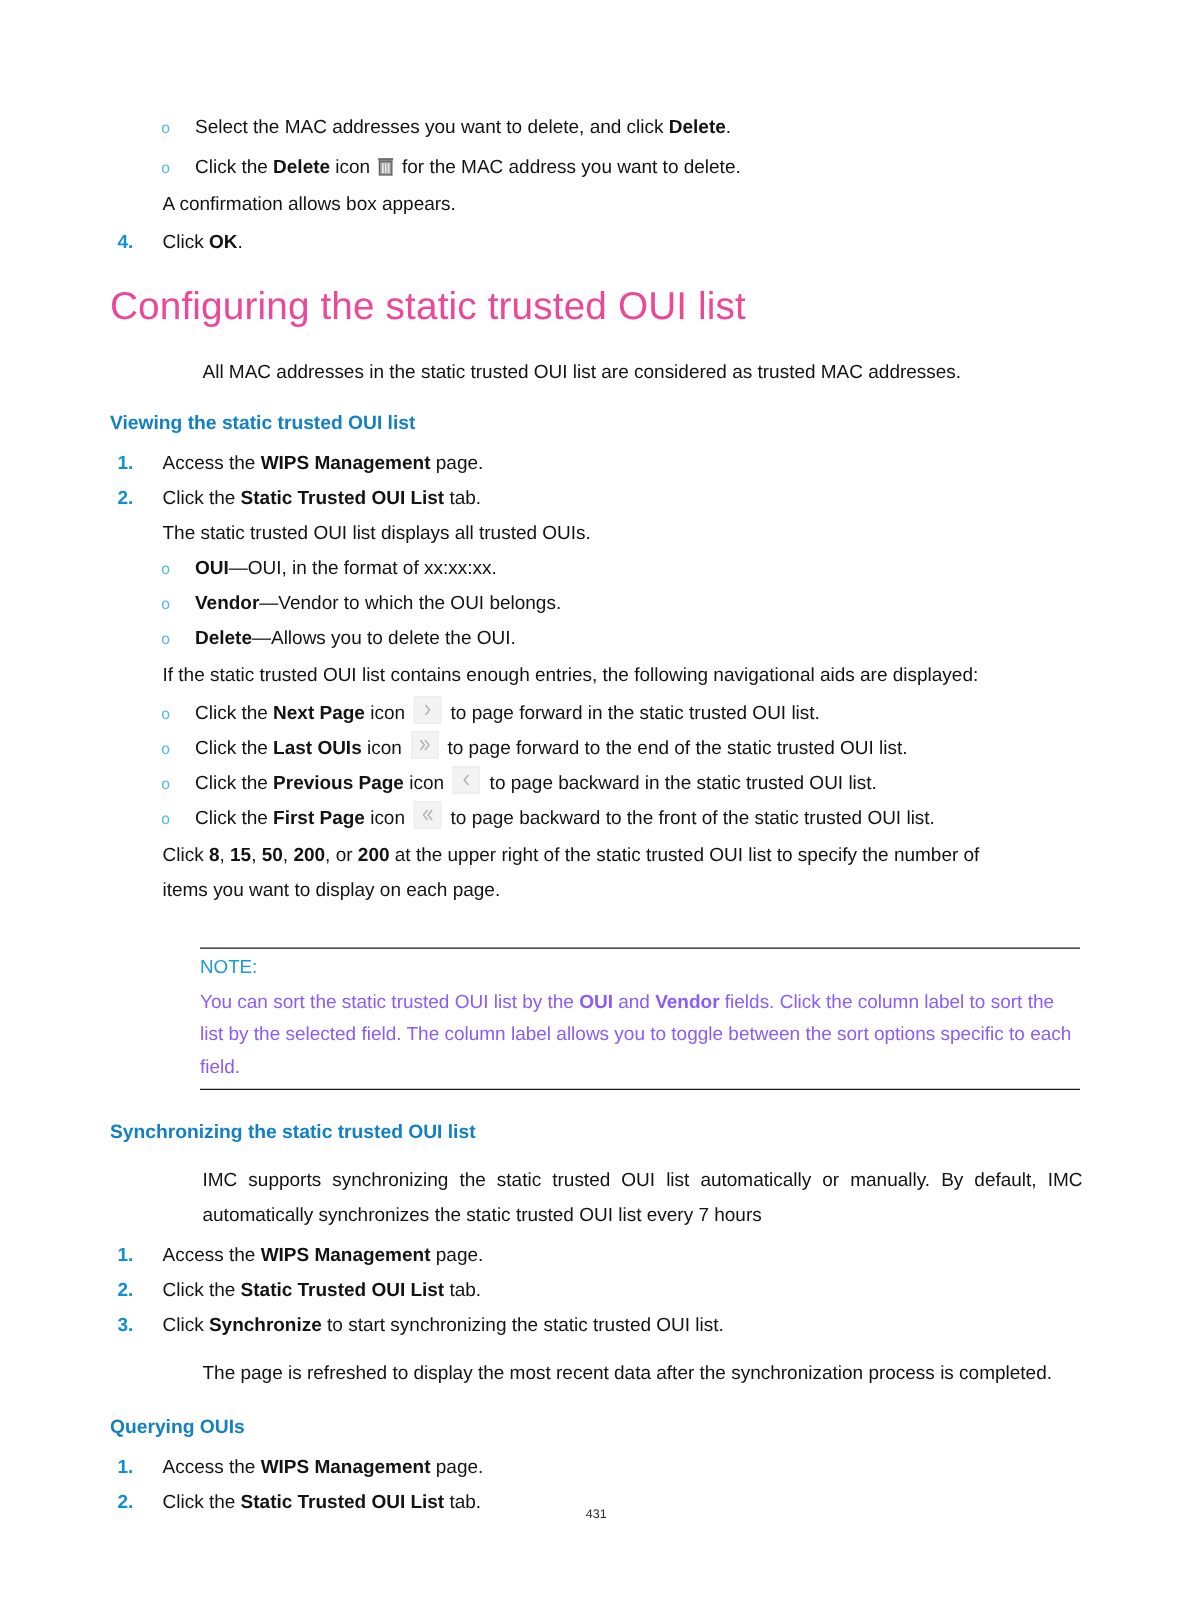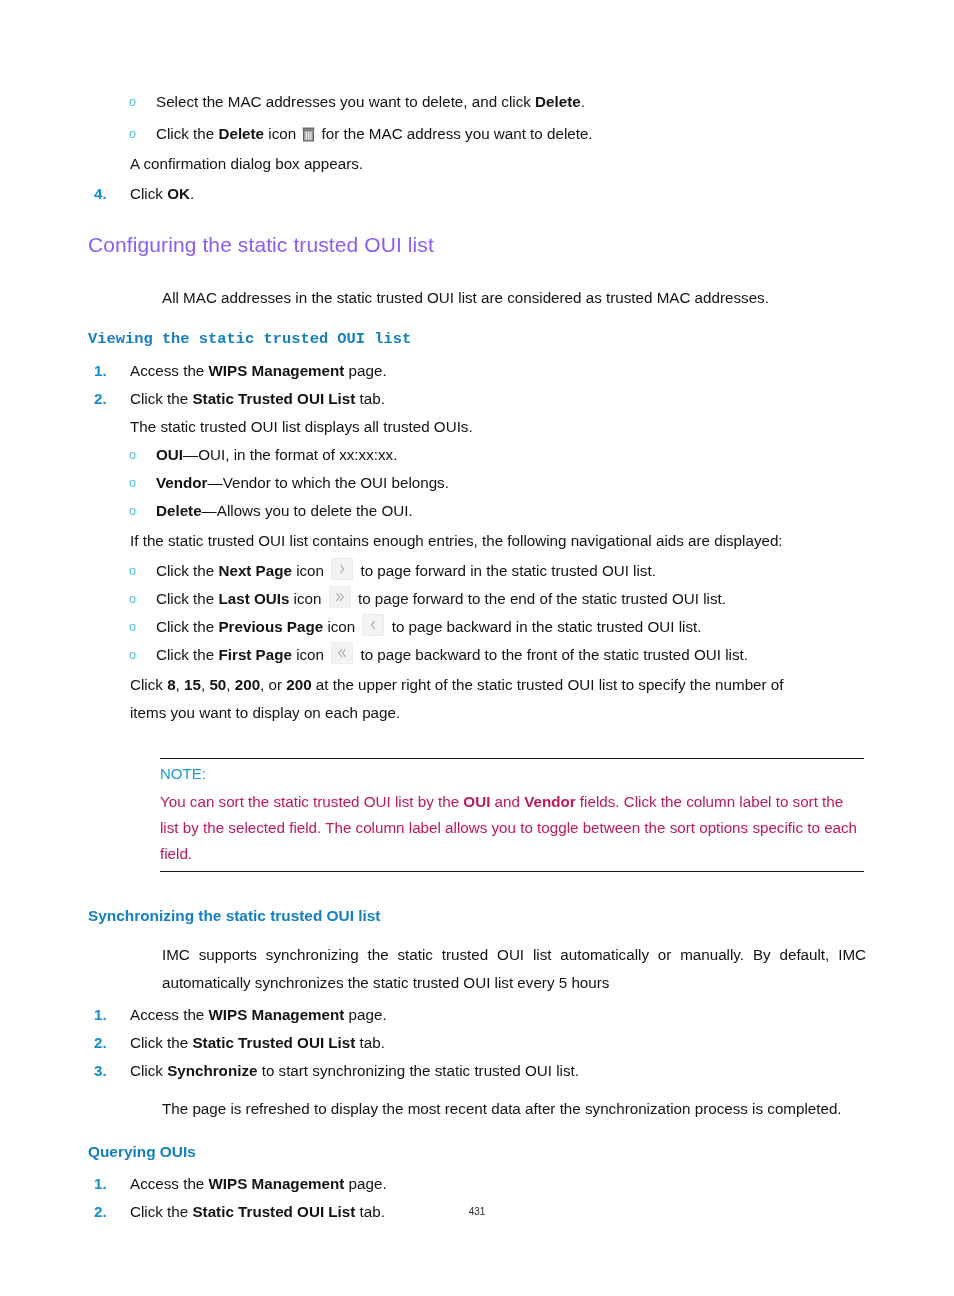--- a/index.html
+++ b/index.html
@@ -30,23 +30,23 @@
     font-size: 15.2px;
     line-height: 28px;
     color: #131313;
     margin: 0;
   }
   .para.justify { text-align: justify; }
   b, .b { font-weight: bold; }
 
   
   .h1 {
-    font-size: 21px;
+    font-size: 31px;
     font-weight: normal;
-    color: #8b5cf6;
+    color: #ec4899;
     line-height: 34px;
     margin: 0;
     letter-spacing: 0.1px;
   }
   .h2 {
     font-size: 15.4px;
     font-weight: bold;
     color: #1380c4;
     line-height: 22px;
     margin: 0;
@@ -137,21 +137,21 @@
   }
   .note-label {
     font-size: 15px;
     color: #1a9ad6;
     line-height: 30px;
     margin: 0;
   }
   .note-body {
     font-size: 15.2px;
     line-height: 26px;
-    color: #be185d;
+    color: #8b5cf6;
     margin: 0 0 4px 0;
   }
 
   
   .pageno {
     position: absolute;
     left: 0;
     right: 0;
     top: 1206px;
     text-align: center;
@@ -175,34 +175,34 @@
         <span class="otext"><span>Click the </span><b>Delete</b><span> icon </span><span class="trash-icon"><svg width="13" height="16" viewBox="0 0 13 16">
                 <rect x="0.5" y="1.5" width="12" height="2" fill="#6e6e6e"></rect>
                 <rect x="1.5" y="4" width="10" height="11" fill="#9a9a9a" stroke="#5e5e5e" stroke-width="1"></rect>
                 <rect x="3.6" y="5.6" width="1.3" height="8" fill="#f0f0f0"></rect>
                 <rect x="5.9" y="5.6" width="1.3" height="8" fill="#f0f0f0"></rect>
                 <rect x="8.2" y="5.6" width="1.3" height="8" fill="#f0f0f0"></rect>
               </svg></span><span> for the MAC address you want to delete.</span></span>
       </li>
     </ul>
 
-    <p class="para ind1" style="margin-top:2px;">A confirmation dialog box appears.</p>
+    <p class="para ind1" style="margin-top:2px;">A confirmation allows box appears.</p>
 
     <ul class="nlist" style="margin-top:2px;">
       <li class="nitem">
         <span class="num">4.</span>
         <span class="ntext"><span>Click </span><b>OK</b><span>.</span></span>
       </li>
     </ul>
 
     <h1 class="h1" style="margin-top:20px;">Configuring the static trusted OUI list</h1>
 
     <p class="para ind-body" style="margin-top:22px;">All MAC addresses in the static trusted OUI list are considered as trusted MAC addresses.</p>
 
-    <h2 class="h2" style="margin-top:16px;font-family:Liberation Mono, monospace;">Viewing the static trusted OUI list</h2>
+    <h2 class="h2" style="margin-top:16px;">Viewing the static trusted OUI list</h2>
 
     <ul class="nlist" style="margin-top:7px;">
       <li class="nitem">
         <span class="num">1.</span>
         <span class="ntext"><span>Access the </span><b>WIPS Management</b><span> page.</span></span>
       </li>
       <li class="nitem">
         <span class="num">2.</span>
         <span class="ntext"><span>Click the </span><b>Static Trusted OUI List</b><span> tab.</span></span>
       </li>
@@ -258,23 +258,23 @@
 
     <div class="note">
       <div class="note-rule"></div>
       <div class="note-inner">
         <p class="note-label">NOTE:</p>
         <p class="note-body"><span>You can sort the static trusted OUI list by the </span><b>OUI</b><span> and </span><b>Vendor</b><span> fields. Click the column label to sort the list by the selected field. The column label allows you to toggle between the sort options specific to each field.</span></p>
       </div>
       <div class="note-rule"></div>
     </div>
 
-    <h2 class="h2" style="margin-top:33px;">Synchronizing the static trusted OUI list</h2>
-
-    <p class="para justify ind-body" style="margin-top:14px; width:704px;">IMC supports synchronizing the static trusted OUI list automatically or manually. By default, IMC automatically synchronizes the static trusted OUI list every 5 hours</p>
+    <h2 class="h2" style="margin-top:23px;">Synchronizing the static trusted OUI list</h2>
+
+    <p class="para justify ind-body" style="margin-top:14px; width:704px;">IMC supports synchronizing the static trusted OUI list automatically or manually. By default, IMC automatically synchronizes the static trusted OUI list every 7 hours</p>
 
 
     <ul class="nlist" style="margin-top:4px;">
       <li class="nitem">
         <span class="num">1.</span>
         <span class="ntext"><span>Access the </span><b>WIPS Management</b><span> page.</span></span>
       </li>
       <li class="nitem">
         <span class="num">2.</span>
         <span class="ntext"><span>Click the </span><b>Static Trusted OUI List</b><span> tab.</span></span>

